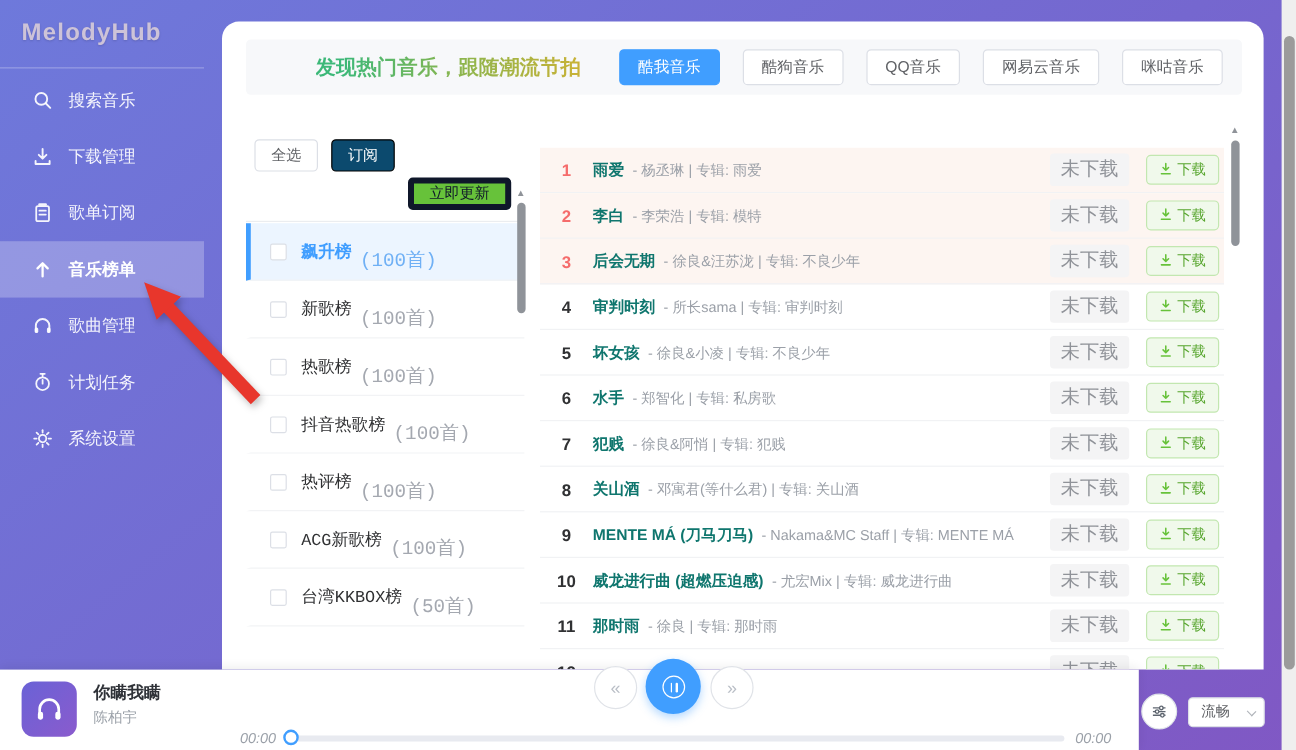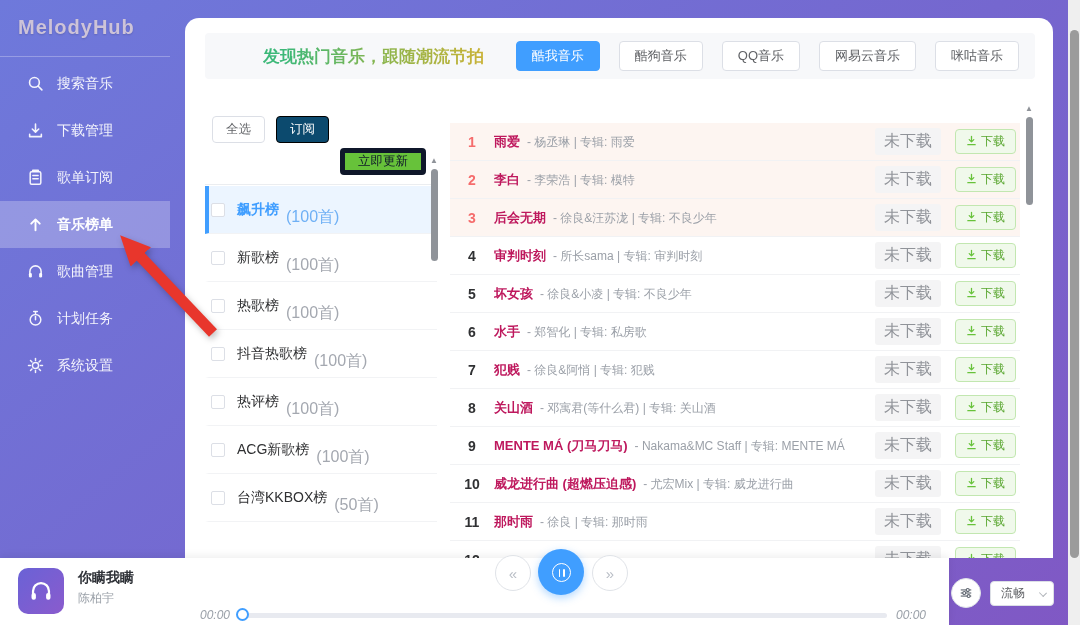--- a/index.html
+++ b/index.html
@@ -35,43 +35,43 @@
   
   .chart-panel { position:absolute; left:20px; top:98px; width:232px; height:442px; }
   .panel-buttons { display:flex; gap:11px; padding-left:7px; }
   .pbtn { height:27px; padding:0 13px; font-size:12.5px; border-radius:4px; display:flex;
           align-items:center; cursor:pointer; }
   .pbtn.plain { background:#fff; border:1px solid #dcdfe6; color:#606266; }
   .pbtn.blue  { background:#0c4a6e; border:1px solid #000000; color:#fff; }
   .pbtn.green { background:#67c23a; border:5px solid #0f172a; color:#0f172a;margin-top:32px; }
   .panel-divider { border-top:1px solid #ebedf0; margin-top:9px; }
   .chart-list { margin-top:1px; }
-  .chart-row { height:48px; display:flex; align-items:center; padding-left:2px;
-               border-left:4px solid transparent; border-bottom:1px solid #f2f3f5; cursor:pointer; }
+  .chart-row { height:48px; display:flex; align-items:center; padding-left:16px;
+               border-left:4px solid transparent; border-bottom:1px solid #f2f3f5; cursor:pointer;font-family:Liberation Mono, monospace; }
   .chart-row .cb { width:14px; height:14px; border:1px solid #dcdfe6; border-radius:2px;
                    background:#fff; flex:0 0 auto; }
   .chart-row .cname { margin-left:12px; font-size:14px; color:#303133; }
   .chart-row .ccount { margin-left:7px; font-size:16px; color:#a4a8b0;margin-top:16px; }
   .chart-row.active { background:#ecf5ff; border-left-color:#409eff; }
   .chart-row.active .cname { color:#409eff; font-weight:bold; }
   .chart-row.active .ccount { color:#6fb0f5; }
   
   .vscroll { position:absolute; width:10px; }
   .vscroll .arrow { font-size:8px; color:#8f9399; text-align:center; line-height:10px; cursor:pointer; }
   .vscroll .thumb { width:7px; margin:3px auto 0; background:#8f9399; border-radius:4px; cursor:pointer; }
   .chart-scroll { right:-2px; top:40px; height:230px; }
   .song-scroll  { left:839px; top:86px; height:300px; }
   
   .song-panel { position:absolute; left:265px; top:105px; width:570px; height:435px; overflow:hidden; }
   .song-row { height:38px; display:flex; align-items:center; border-bottom:1px solid #f1f2f4; }
   .song-row.hot { background:#fdf5f1; }
   .song-rank { width:44px; text-align:center; font-size:14px; font-weight:bold; color:#303133; flex:0 0 auto; }
   .song-row.hot .song-rank { color:#f56c6c; }
   .song-info { flex:1 1 auto; display:flex; align-items:baseline; overflow:hidden; white-space:nowrap; }
-  .song-title { font-size:13px; font-weight:bold; color:#be185d; margin-right:7px; }
+  .song-title { font-size:13px; font-weight:bold; color:#0f766e; margin-right:7px; }
   .song-meta { font-size:12px; color:#9ba0a8; }
   .song-status { flex:0 0 auto; background:#f4f4f5; color:#909399; font-size:16px;
                  padding:3px 9px; border-radius:3px; margin-right:14px; }
   .dl-btn { flex:0 0 auto; display:flex; align-items:center; gap:4px; background:#f0f9eb;
             border:1px solid #c2e7b0; color:#58a62f; font-size:12px; padding:3px 10px;
             border-radius:4px; margin-right:4px; cursor:pointer; }
   .dl-btn svg { width:11px; height:11px; }
   
   .player { position:absolute; left:0; top:558px; width:949px; height:67px; background:#fff;
             box-shadow:0 -2px 8px rgba(0,0,0,0.07); z-index:5; }

